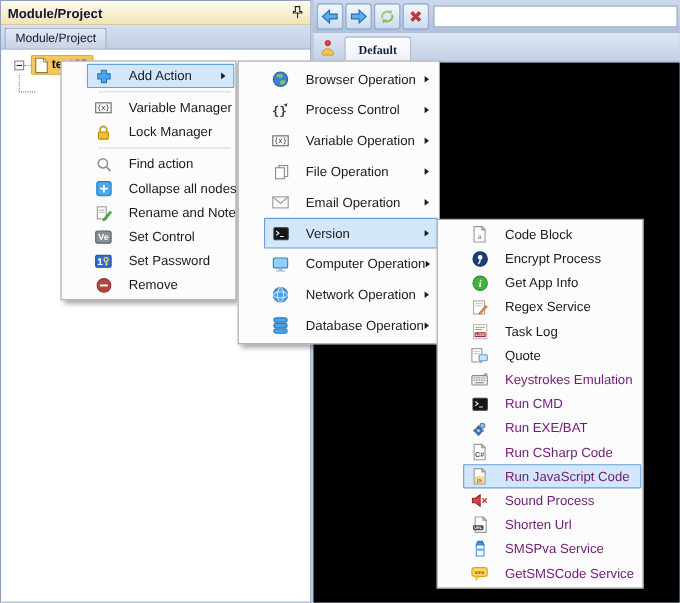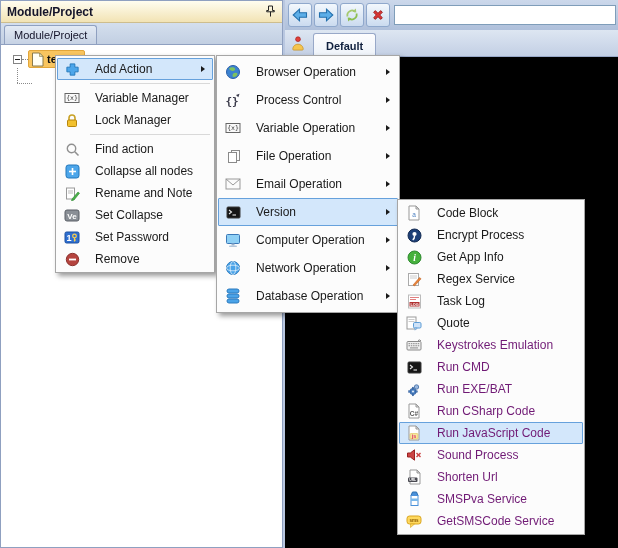--- a/index.html
+++ b/index.html
@@ -33,36 +33,36 @@
   .conn-h { position:absolute; left:16px; top:38px; width:15px; border-top:1px dotted #8a8a8a; }
 
   
   .toolbar { position:absolute; left:285px; top:0; width:333px; height:30px;
     background:linear-gradient(#ccd8eb,#afc0db); display:flex; align-items:center; padding-left:3px; }
   .nav-btn { width:24px; height:24px; margin-right:2px; border:1px solid #8fa8cc; border-radius:3px;
     background:linear-gradient(#f3f8fd,#cbdbef); display:flex; align-items:center; justify-content:center; }
   .addr { position:absolute; left:109px; top:5px; width:222px; height:20px;
     border:1px solid #7f9db9; background:#fff; font-size:12px; padding:0 4px; }
   .tabbar { position:absolute; left:285px; top:30px; width:333px; height:27px;
-    background:linear-gradient(#dde6f2,#c3cfe4); border-bottom:1px solid #98a8c8; }
+    background:linear-gradient(#dde6f2,#c3cfe4); border-bottom:1px solid #98a8c8;font-family:Liberation Serif, serif; }
   .bell { position:absolute; left:5px; top:5px; }
   .browser-tab { position:absolute; left:28px; top:3px; height:24px; padding:0 12px;
     display:flex; align-items:center; background:linear-gradient(#fdfdfe,#edf2f9);
     border:1px solid #98a8c8; border-bottom:none; border-radius:3px 3px 0 0;
     font-size:11px; font-weight:bold; color:#10203e; }
   .viewport { position:absolute; left:285px; top:57px; width:333px; height:491px; background:#000; }
 
   
   .menu { position:absolute; background:#fcfcfc; border:1px solid #a6a6a6; padding:2px 1px;
     box-shadow:3px 3px 5px rgba(0,0,0,.4); z-index:10; }
   #menu-main { left:55px; top:55px; width:160px; }
   #menu-add-action { left:216px; top:55px; width:184px; }
   #menu-others { left:397px; top:199px; width:188px; }
   .menu-item { display:flex; align-items:center; height:22px; font-size:12px; color:#1a1a1a;
-    border:1px solid transparent; }
+    border:1px solid transparent;margin-left:22px; }
   #menu-add-action .menu-item { height:28px;align-items:center; }
   .menu-item.hl { background:#d3e7fb; border:1px solid #66a1dc; border-radius:1px; }
   .menu-item.red .mi-label { color:#701a75; }
   .mi-icon { width:28px; display:flex; align-items:center; justify-content:center; flex:0 0 auto; }
   .mi-label { flex:1; padding-left:9px; white-space:nowrap; }
   .mi-arrow { width:0; height:0; border-left:4px solid #1a1a1a; border-top:3.5px solid transparent;
     border-bottom:3.5px solid transparent; margin-right:7px; flex:0 0 auto; }
   .menu-sep { border-top:1px solid #d9d9d9; margin:3px 3px 3px 33px; }
   svg { display:block; }
 </style>
@@ -217,21 +217,21 @@
         </span>
         <span class="mi-label">Rename and Note</span>
       </div>
       <div class="menu-item">
         <span class="mi-icon">
           <svg width="16" height="13" viewBox="0 0 16 13">
             <rect x="1" y="1" width="14" height="11" rx="2" fill="#8a8f96" stroke="#5a5f66"></rect>
             <text x="8" y="9.5" font-size="8" font-weight="bold" text-anchor="middle" fill="#fff">Ve</text>
           </svg>
         </span>
-        <span class="mi-label">Set Collapse</span>
+        <span class="mi-label">Set Control</span>
       </div>
       <div class="menu-item">
         <span class="mi-icon">
           <svg width="16" height="13" viewBox="0 0 16 13">
             <rect x="1" y="1" width="14" height="11" rx="1.5" fill="#2f6fd0" stroke="#1a4fa0"></rect>
             <text x="5" y="10" font-size="9" font-weight="bold" text-anchor="middle" fill="#fff">1</text>
             <circle cx="10.5" cy="5" r="1.8" fill="none" stroke="#ffd24a" stroke-width="1.2"></circle>
             <line x1="10.5" y1="6.8" x2="10.5" y2="10.5" stroke="#ffd24a" stroke-width="1.2"></line>
             <line x1="10.5" y1="9" x2="12" y2="9" stroke="#ffd24a" stroke-width="1.2"></line>
           </svg>

